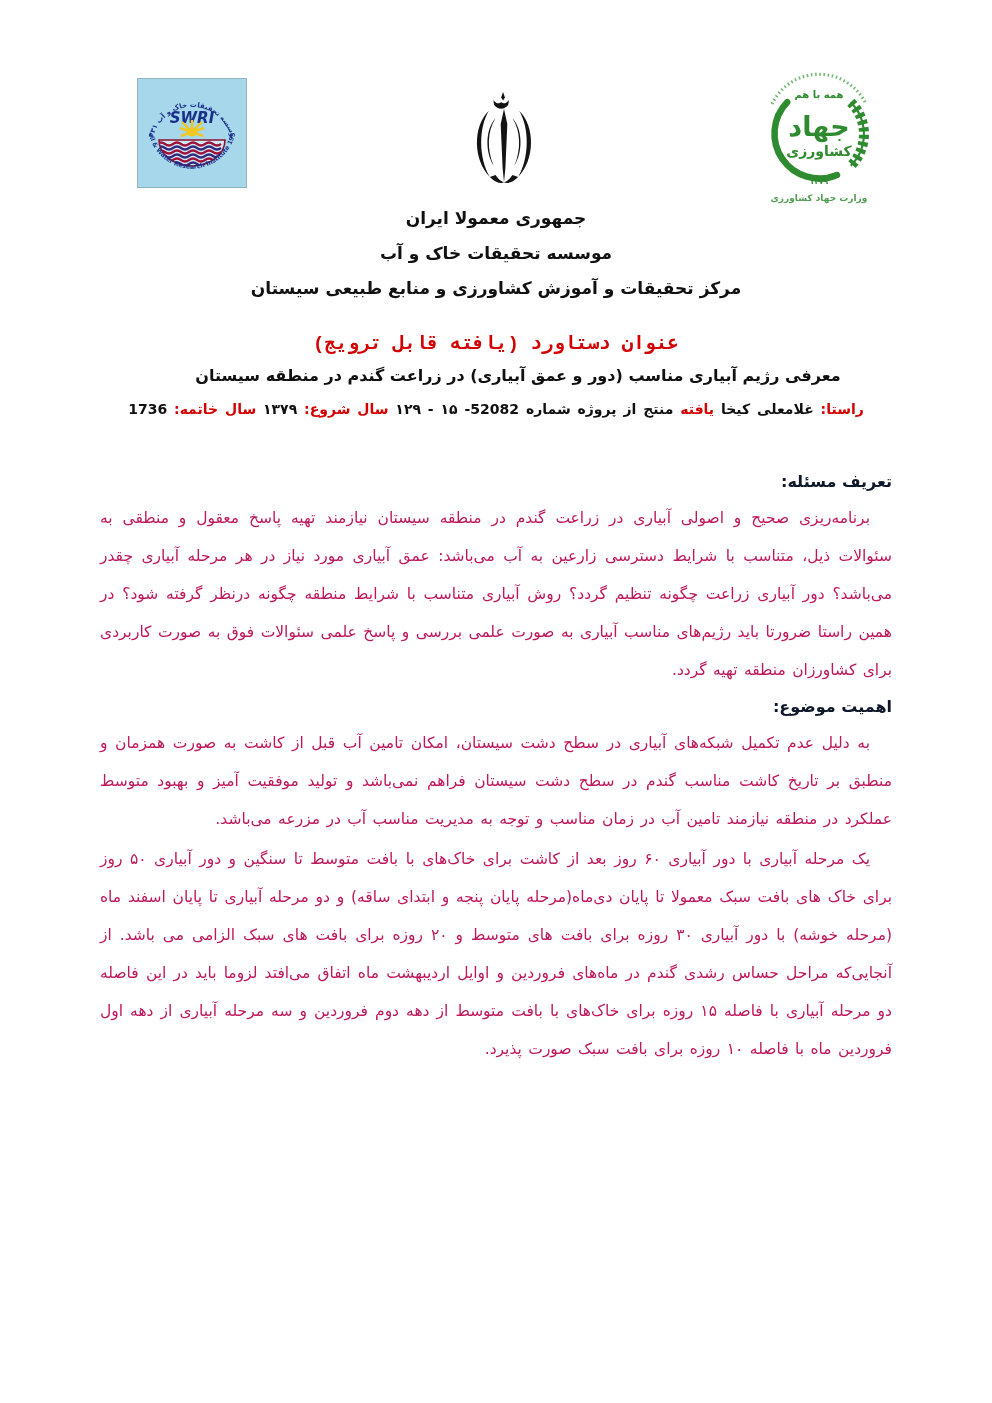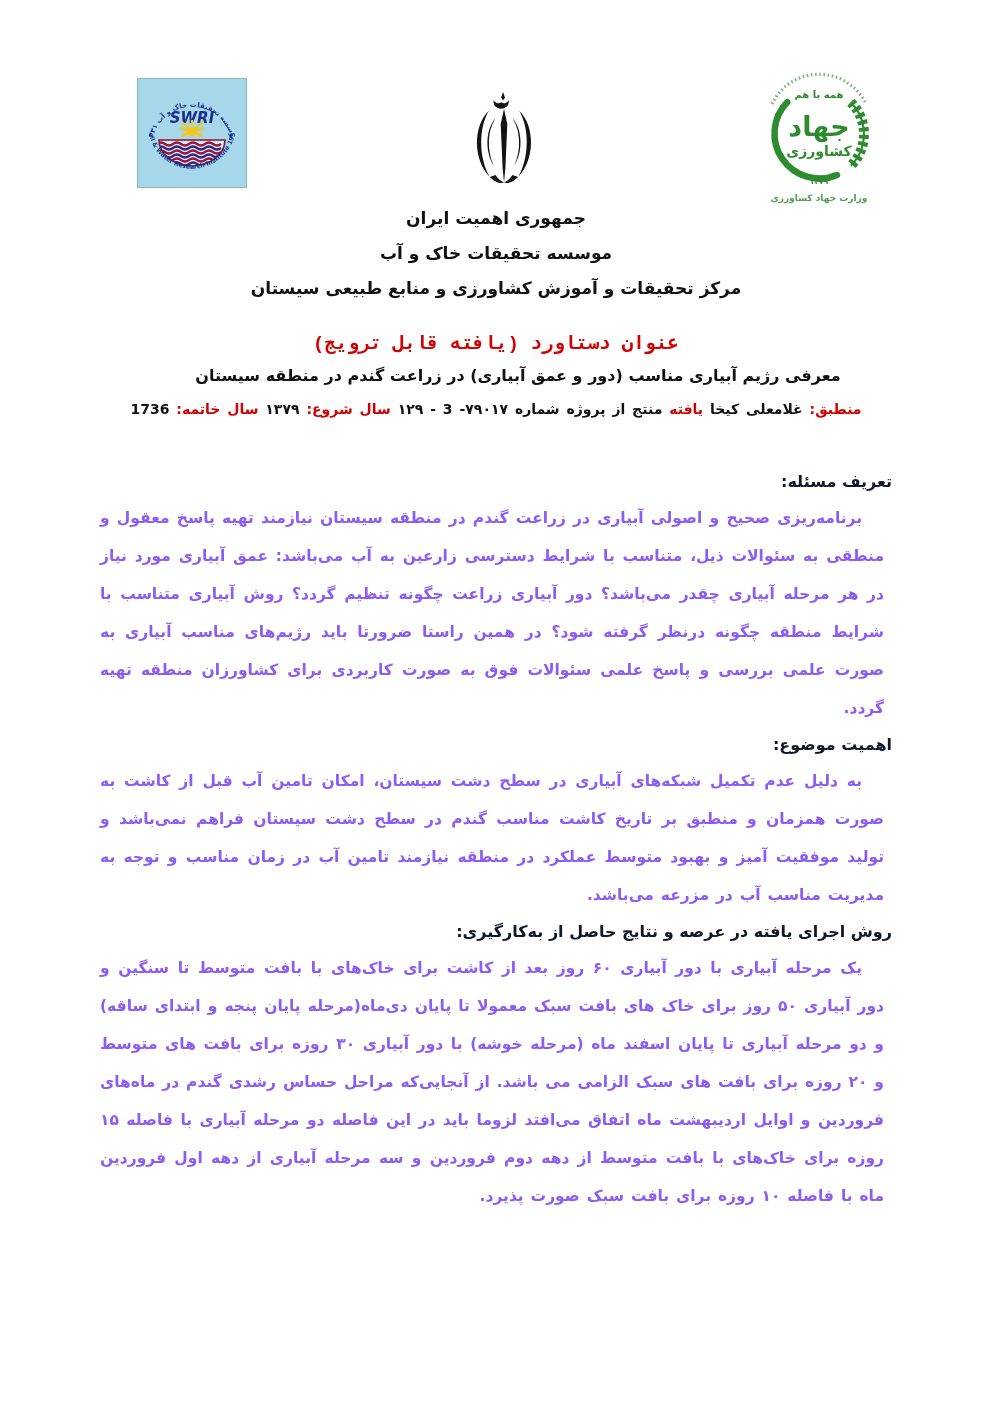--- a/index.html
+++ b/index.html
@@ -19,22 +19,22 @@
   .doc-title{position:absolute; top:331px; left:0; right:0; text-align:center;
              font-size:19px; font-weight:bold; color:#d40000;font-family:Liberation Mono, monospace;}
   .doc-subtitle{position:absolute; top:366px; left:0; right:0; text-align:center;
              font-size:16px; font-weight:bold; color:#101010;padding-left:44px;}
   .meta-line{position:absolute; top:401px; left:0; right:0; text-align:center;
              font-size:14px; font-weight:bold; color:#101010; word-spacing:2px;}
   .meta-line .red{color:#d40000;}
   
   .body-block{position:absolute; top:464px; right:100px; width:792px;}
   .section-heading{color:#0f172a; font-weight:bold; font-size:16px; line-height:30px; margin:3px 0 0 0;}
-  .para{font-size:15.5px; line-height:38px; margin:2px 8px 0 0;
-        text-align:justify; text-indent:22px; color:#8b5cf6; word-spacing:1.5px;font-weight:bold;}
+  .para{font-size:15.5px; line-height:38px; margin:2px 0 0 0;
+        text-align:justify; text-indent:22px; color:#be185d; word-spacing:1.5px;}
 </style>
 </head>
 <body>
 
 <div class="page">
 
   <div class="logo logo-swri">
     <svg width="110" height="110" viewBox="0 0 110 110">
       <rect x="0.5" y="0.5" width="109" height="109" fill="#a6d7ea" stroke="#8fb4c4"></rect>
       <defs>
@@ -105,43 +105,42 @@
       <path d="M104.8,46.2 A45,45 0 0 1 104.8,109.8" fill="none" stroke="#2e8b2f" stroke-width="2"></path>
       <text x="73" y="42" text-anchor="middle" font-size="10" font-weight="bold" fill="#2e8b2f">همه با هم</text>
       <text x="73" y="80" text-anchor="middle" font-size="27" font-weight="bold" fill="#2e8b2f">جهاد</text>
       <text x="73" y="100" text-anchor="middle" font-size="14" font-weight="bold" fill="#2e8b2f">کشاورزی</text>
       <text x="73" y="128" text-anchor="middle" font-size="7.5" font-weight="bold" fill="#2e8b2f">۱۳۷۹</text>
       <text x="73" y="145" text-anchor="middle" font-size="9" font-weight="bold" fill="#4f9b4f">وزارت جهاد کشاورزی</text>
     </svg>
   </div>
 
   <div class="header-block">
-    <div class="header-line">جمهوری اهمیت ایران</div>
+    <div class="header-line">جمهوری معمولا ایران</div>
     <div class="header-line">موسسه تحقیقات خاک و آب</div>
     <div class="header-line">مرکز تحقیقات و آموزش کشاورزی و منابع طبیعی سیستان</div>
   </div>
 
   <div class="doc-title">عنوان دستاورد (یافته قابل ترویج)</div>
   <div class="doc-subtitle">معرفی رژیم آبیاری مناسب (دور و عمق آبیاری) در زراعت گندم در منطقه سیستان</div>
 
   <div class="meta-line">
-    <span class="red">منطبق:</span>
+    <span class="red">راستا:</span>
     <span>غلامعلی کیخا</span>
     <span class="red">یافته</span>
-    <span>منتج از پروژه شماره ۷۹۰۱۷- 3 - ۱۲۹</span>
+    <span>منتج از پروژه شماره 52082- ۱۵ - ۱۲۹</span>
     <span class="red">سال شروع:</span>
     <span>۱۳۷۹</span>
     <span class="red">سال خاتمه:</span>
     <span>1736</span>
   </div>
 
   <div class="body-block">
     <div class="section-heading">تعریف مسئله:</div>
     <p class="para">برنامه‌ریزی صحیح و اصولی آبیاری در زراعت گندم در منطقه سیستان نیازمند تهیه پاسخ معقول و منطقی به سئوالات ذیل، متناسب با شرایط دسترسی زارعین به آب می‌باشد: عمق آبیاری مورد نیاز در هر مرحله آبیاری چقدر می‌باشد؟ دور آبیاری زراعت چگونه تنظیم گردد؟ روش آبیاری متناسب با شرایط منطقه چگونه درنظر گرفته شود؟ در همین راستا ضرورتا باید رژیم‌های مناسب آبیاری به صورت علمی بررسی و پاسخ علمی سئوالات فوق به صورت کاربردی برای کشاورزان منطقه تهیه گردد.</p>
 
     <div class="section-heading">اهمیت موضوع:</div>
     <p class="para">به دلیل عدم تکمیل شبکه‌های آبیاری در سطح دشت سیستان، امکان تامین آب قبل از کاشت به صورت همزمان و منطبق بر تاریخ کاشت مناسب گندم در سطح دشت سیستان فراهم نمی‌باشد و تولید موفقیت آمیز و بهبود متوسط عملکرد در منطقه نیازمند تامین آب در زمان مناسب و توجه به مدیریت مناسب آب در مزرعه می‌باشد.</p>
 
-    <div class="section-heading">روش اجرای یافته در عرصه و نتایج حاصل از به‌کارگیری:</div>
     <p class="para">یک مرحله آبیاری با دور آبیاری ۶۰ روز بعد از کاشت برای خاک‌های با بافت متوسط تا سنگین و دور آبیاری ۵۰ روز برای خاک های بافت سبک معمولا تا پایان دی‌ماه(مرحله پایان پنجه و ابتدای ساقه) و دو مرحله آبیاری تا پایان اسفند ماه (مرحله خوشه) با دور آبیاری ۳۰ روزه برای بافت های متوسط و ۲۰ روزه برای بافت های سبک الزامی می باشد. از آنجایی‌که مراحل حساس رشدی گندم در ماه‌های فروردین و اوایل اردیبهشت ماه اتفاق می‌افتد لزوما باید در این فاصله دو مرحله آبیاری با فاصله ۱۵ روزه برای خاک‌های با بافت متوسط از دهه دوم فروردین و سه مرحله آبیاری از دهه اول فروردین ماه با فاصله ۱۰ روزه برای بافت سبک صورت پذیرد.</p>
   </div>
 
 </div>
 
 </body></html>

